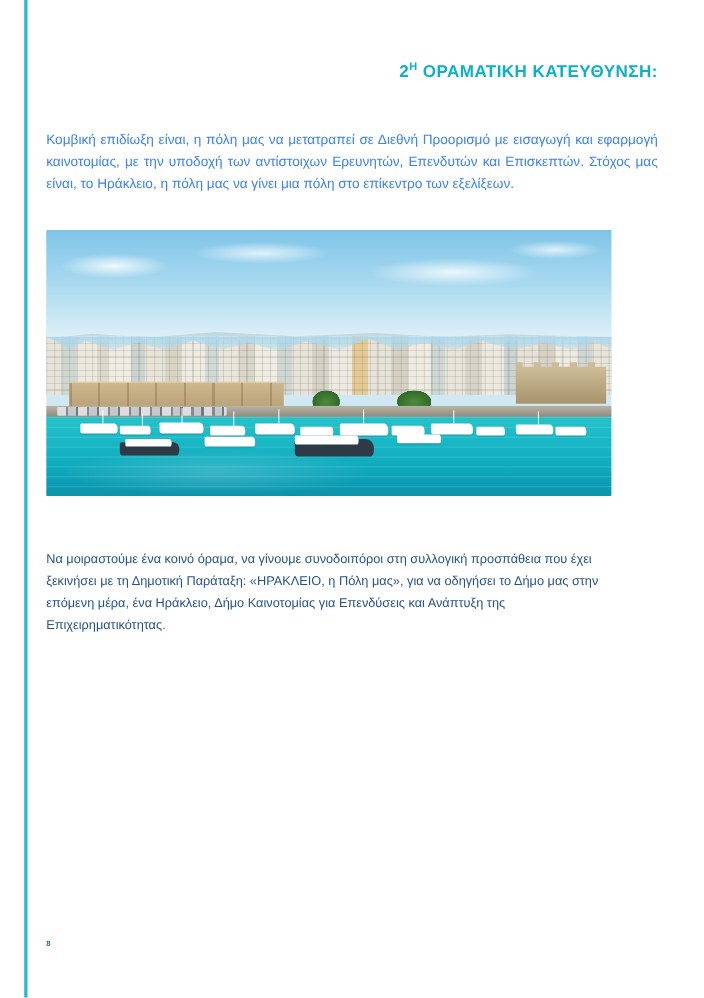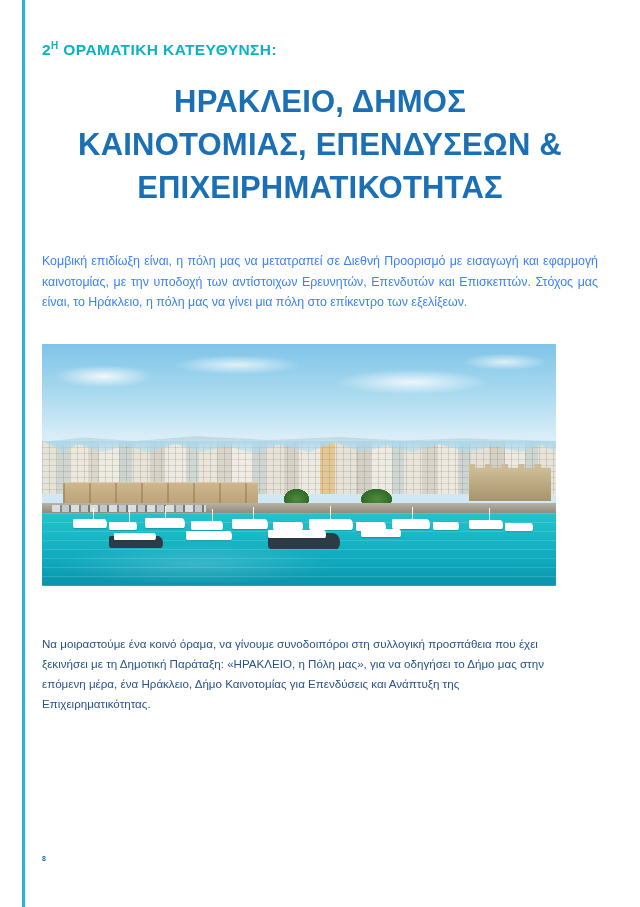--- a/index.html
+++ b/index.html
@@ -28,22 +28,22 @@
     height: 907px;
     background: #29b6d8;
   }
   .content {
     position: absolute;
     left: 42px;
     top: 0;
     width: 556px;
   }
   .eyebrow {
-    margin-top: 40px;
-    text-align: left;
+    margin-top: 56px;
+    text-align: right;
     color: #0bb2c6;
     font-size: 15.5px;
     font-weight: bold;
     letter-spacing: 0.4px;
   }
   .eyebrow sup {
     font-size: 10px;
     vertical-align: super;
   }
   .headline {
@@ -250,25 +250,20 @@
 <body>
 
 <div class="page">
 
   <div class="left-bar"></div>
 
   <div class="content">
 
     <div class="eyebrow"><span>2</span><sup>Η</sup><span> ΟΡΑΜΑΤΙΚΗ ΚΑΤΕΥΘΥΝΣΗ:</span></div>
 
-    <h1 class="headline">
-      <span class="ln">ΗΡΑΚΛΕΙΟ, ΔΗΜΟΣ</span>
-      <span class="ln">ΚΑΙΝΟΤΟΜΙΑΣ, ΕΠΕΝΔΥΣΕΩΝ &amp;</span>
-      <span class="ln">ΕΠΙΧΕΙΡΗΜΑΤΙΚΟΤΗΤΑΣ</span>
-    </h1>
 
     <p class="para p1">Κομβική επιδίωξη είναι, η πόλη μας να μετατραπεί σε Διεθνή Προορισμό με εισαγωγή και εφαρμογή καινοτομίας, με την υποδοχή των αντίστοιχων Ερευνητών, Επενδυτών και Επισκεπτών. Στόχος μας είναι, το Ηράκλειο, η πόλη μας να γίνει μια πόλη στο επίκεντρο των εξελίξεων.</p>
 
     <div class="photo-wrap">
       <div class="photo">
         <div class="sky"></div>
         <div class="clouds"></div>
         <div class="far-hills"></div>
         <div class="cityline"></div>
         <div class="skyline-mask"></div>

